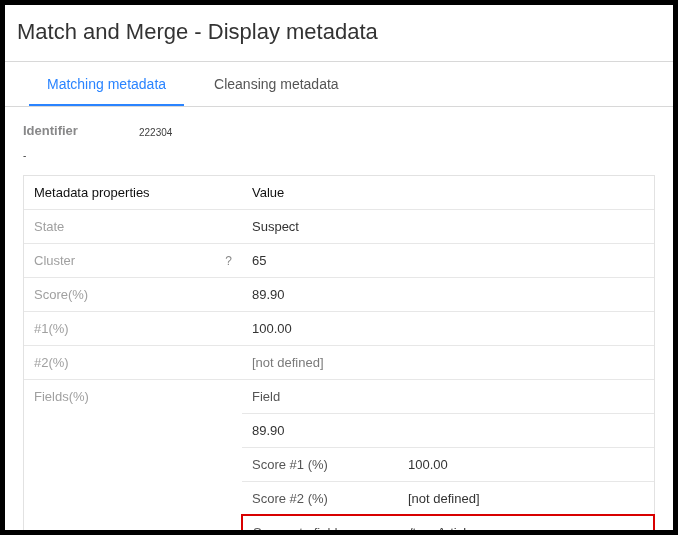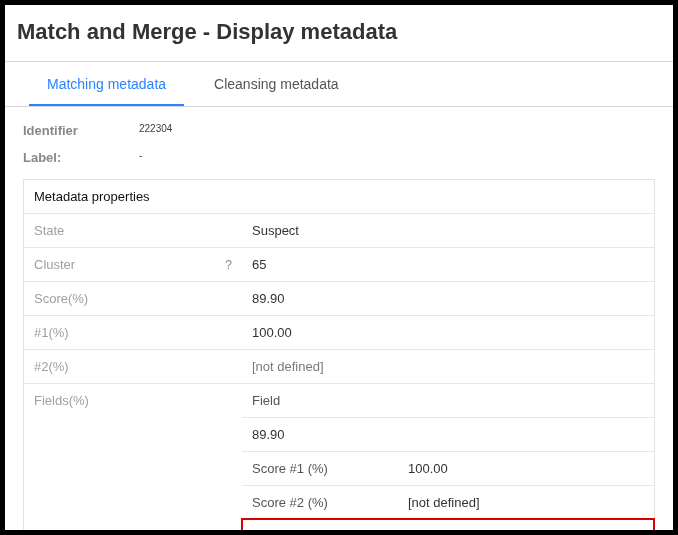--- a/index.html
+++ b/index.html
@@ -1,23 +1,23 @@
 <!DOCTYPE html>
 <html><head>
 <meta charset="utf-8">
 <style>
 html,body{margin:0;padding:0;font-family:"Segoe UI",-apple-system,Helvetica,Arial,sans-serif;font-size:14px;color:#333;background:#fff}
 .frame{box-sizing:border-box;width:678px;height:535px;border:5px solid #000;background:#fff;overflow:hidden}
-.titlebar{padding:14px 12px 10px 12px;font-size:22px;font-weight:700;color:#333}
+.titlebar{padding:14px 12px 10px 12px;font-size:22px;font-weight:400;color:#333}
 .hr{height:1px;background:#d8d8d8;margin-top:6px}
 .tabs{display:flex;border-bottom:1px solid #d8d8d8;padding-left:24px;gap:12px}
 .tab{padding:14px 18px 12px 18px;font-size:14px;color:#555;cursor:pointer;border-bottom:2px solid transparent}
 .tab.active{color:#2a84ff;border-bottom:2px solid #2a84ff}
 .content{padding:10px 18px 0 18px}
-.info-row{display:flex;align-items:flex-start;padding:6px 0}
+.info-row{display:flex;align-items:flex-end;padding:6px 0}
 .info-key{width:116px;color:#888889;font-weight:600;font-size:13px}
 .info-val{color:#404040;font-size:10px}
 .props{margin-top:8px;border:1px solid #e2e2e2}
 .prow{display:flex;border-top:1px solid #e7e7e7}
 .prow:first-child{border-top:none}
 .pcell-l{box-sizing:border-box;width:218px;padding:9px 10px;color:#a0a0a0;font-size:13px;display:flex;align-items:center;justify-content:space-between}
 .pcell-r{flex:1;padding:9px 10px;color:#333;font-size:13px}
 .prow.head .pcell-l,.prow.head .pcell-r{color:#111;font-weight:400}
 .ital{color:#7a7a7a}
 .q{color:#888;font-size:12px;cursor:help}
@@ -41,27 +41,27 @@
   <div class="tab">Cleansing metadata</div>
 </div>
 
 <div class="content">
 
   <div class="info-row">
     <div class="info-key">Identifier</div>
     <div class="info-val">222304</div>
   </div>
   <div class="info-row">
-    <div class="info-key">Label:</div>
     <div class="info-val">-</div>
   </div>
 
   <div class="props">
     <div class="prow head">
       <div class="pcell-l">Metadata properties</div>
+      <div class="pcell-r">Value</div>
     </div>
 
     <div class="prow">
       <div class="pcell-l">
             <span>State</span>
           </div>
       <div class="pcell-r">Suspect</div>
     </div>
     <div class="prow">
       <div class="pcell-l">

